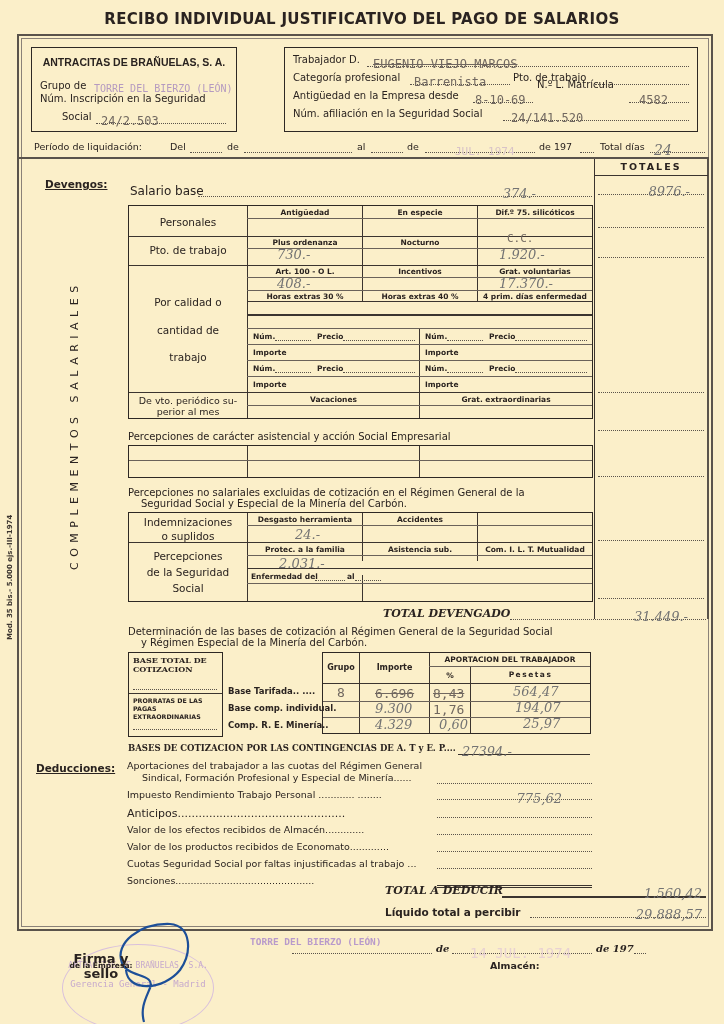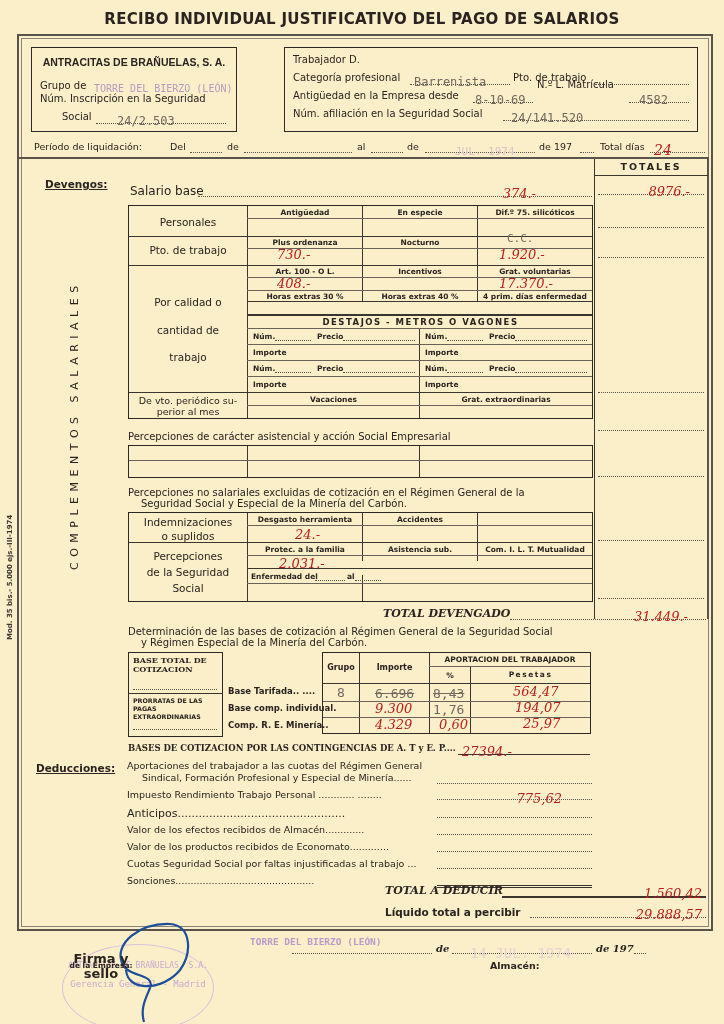--- a/index.html
+++ b/index.html
@@ -4,21 +4,21 @@
 <style>
   html,body{margin:0;padding:0;}
   body{width:724px;height:1024px;background:#fbefc9;position:relative;overflow:hidden;font-family:"DejaVu Sans",sans-serif;color:#2a2320;}
   .abs{position:absolute;}
   .title{left:0;width:724px;top:10px;text-align:center;font-size:15px;letter-spacing:0.3px;font-weight:600;}
   .frame{left:17px;top:34px;width:692px;height:893px;border:2px solid #5a534b;box-shadow:inset 0 0 0 2px #fbefc9, inset 0 0 0 3px #8a8178;}
   .box{border:1.6px solid #2e2824;}
   .lbl{font-size:10px;white-space:nowrap;}
   .sm{font-size:7.5px;font-weight:bold;white-space:nowrap;}
   .b{font-weight:bold;}
-  .hand{font-family:"DejaVu Serif",serif;font-style:italic;color:#b91c1c;font-size:13px;white-space:nowrap;}
+  .hand{font-family:"DejaVu Serif",serif;font-style:italic;color:#737373;font-size:13px;white-space:nowrap;}
   .type{font-family:"DejaVu Sans Mono",monospace;color:#716860;font-size:12px;white-space:nowrap;}
   .stamp{font-family:"DejaVu Sans Mono",monospace;color:#b59ac0;font-size:10px;white-space:nowrap;}
   .dots{border-bottom:1px dotted #5a534b;}
   .hline{height:0;border-top:1.4px solid #3b342f;}
   .thin{height:0;border-top:1px solid #6a625a;}
   .vline{width:0;border-left:1.2px solid #3b342f;}
   .center{text-align:center;}
   .ital{font-family:"DejaVu Serif",serif;font-style:italic;font-weight:bold;font-size:10px;white-space:nowrap;}
   .vert{transform-origin:left top;transform:rotate(-90deg);white-space:nowrap;}
 </style>
@@ -31,26 +31,29 @@
 
 <div class="abs vert" style="left:6px;top:640px;font-size:7px;font-weight:bold;color:#3b342f;">Mod. 35 bis.- 5.000 ejs.-III-1974</div>
 
 <div class="abs box" style="left:31px;top:47px;width:204px;height:83px;">
   <div class="abs b" style="left:0;width:204px;top:8px;text-align:center;font-size:10.5px;font-family:'Liberation Sans',sans-serif;">ANTRACITAS DE BRAÑUELAS, S. A.</div>
   <div class="abs lbl" style="left:8px;top:32px;">Grupo de</div>
   <div class="abs stamp" style="left:62px;top:35px;">TORRE DEL BIERZO (LEÓN)</div>
   <div class="abs lbl" style="left:8px;top:45px;">Núm. Inscripción en la Seguridad</div>
   <div class="abs lbl" style="left:30px;top:63px;">Social</div>
   <div class="abs dots" style="left:64px;top:62px;width:130px;height:13px;">
-    <span class="type" style="margin-left:21px;">24/2.503</span>
+    <span class="type" style="margin-left:5px;">24/2.503</span>
   </div>
 </div>
 
 <div class="abs box" style="left:284px;top:47px;width:412px;height:83px;">
   <div class="abs lbl" style="left:8px;top:6px;">Trabajador D.</div>
+  <div class="abs dots" style="left:82px;top:5px;width:322px;height:13px;">
+    <span class="type" style="margin-left:6px;text-decoration:line-through;">EUGENIO VIEJO MARCOS</span>
+  </div>
   <div class="abs lbl" style="left:8px;top:24px;">Categoría profesional</div>
   <div class="abs dots" style="left:125px;top:23px;width:100px;height:13px;">
     <span class="type" style="margin-left:4px;">Barrenista</span>
   </div>
   <div class="abs lbl" style="left:228px;top:24px;">Pto. de trabajo</div>
   <div class="abs dots" style="left:310px;top:23px;width:94px;height:13px;"></div>
   <div class="abs lbl" style="left:8px;top:42px;">Antigüedad en la Empresa desde</div>
   <div class="abs dots" style="left:188px;top:41px;width:60px;height:13px;">
     <span class="type" style="margin-left:2px;">8-10-69</span>
   </div>
@@ -147,21 +150,20 @@
   <div class="abs hand" style="left:148px;top:41px;">730.-</div>
   <div class="abs hand" style="left:370px;top:41px;">1.920.-</div>
   <div class="abs sm center" style="left:119px;width:114px;top:61px;">Art. 100 - O L.</div>
   <div class="abs sm center" style="left:234px;width:114px;top:61px;">Incentivos</div>
   <div class="abs sm center" style="left:349px;width:114px;top:61px;text-align:center;">Grat. voluntarias</div>
   <div class="abs hand" style="left:148px;top:70px;">408.-</div>
   <div class="abs hand" style="left:370px;top:70px;">17.370.-</div>
   <div class="abs sm center" style="left:119px;width:114px;top:86px;">Horas extras 30 %</div>
   <div class="abs sm center" style="left:234px;width:114px;top:86px;">Horas extras 40 %</div>
   <div class="abs sm center" style="left:349px;width:114px;top:86px;">4 prim. días enfermedad</div>
-  <div class="abs sm center" style="left:119px;width:345px;top:111px;font-size:8.5px;letter-spacing:1.5px;">DESTAJOS  -  METROS O VAGONES</div>
 
   <div class="abs sm" style="left:124px;top:126px;">Núm.</div>
   <div class="abs dots" style="left:146px;top:126px;width:36px;height:8px;"></div>
   <div class="abs sm" style="left:188px;top:126px;">Precio</div>
   <div class="abs dots" style="left:214px;top:126px;width:72px;height:8px;"></div>
   <div class="abs sm" style="left:296px;top:126px;">Núm.</div>
   <div class="abs dots" style="left:318px;top:126px;width:36px;height:8px;"></div>
   <div class="abs sm" style="left:360px;top:126px;">Precio</div>
   <div class="abs dots" style="left:386px;top:126px;width:72px;height:8px;"></div>
   <div class="abs sm" style="left:124px;top:142px;">Importe</div>

